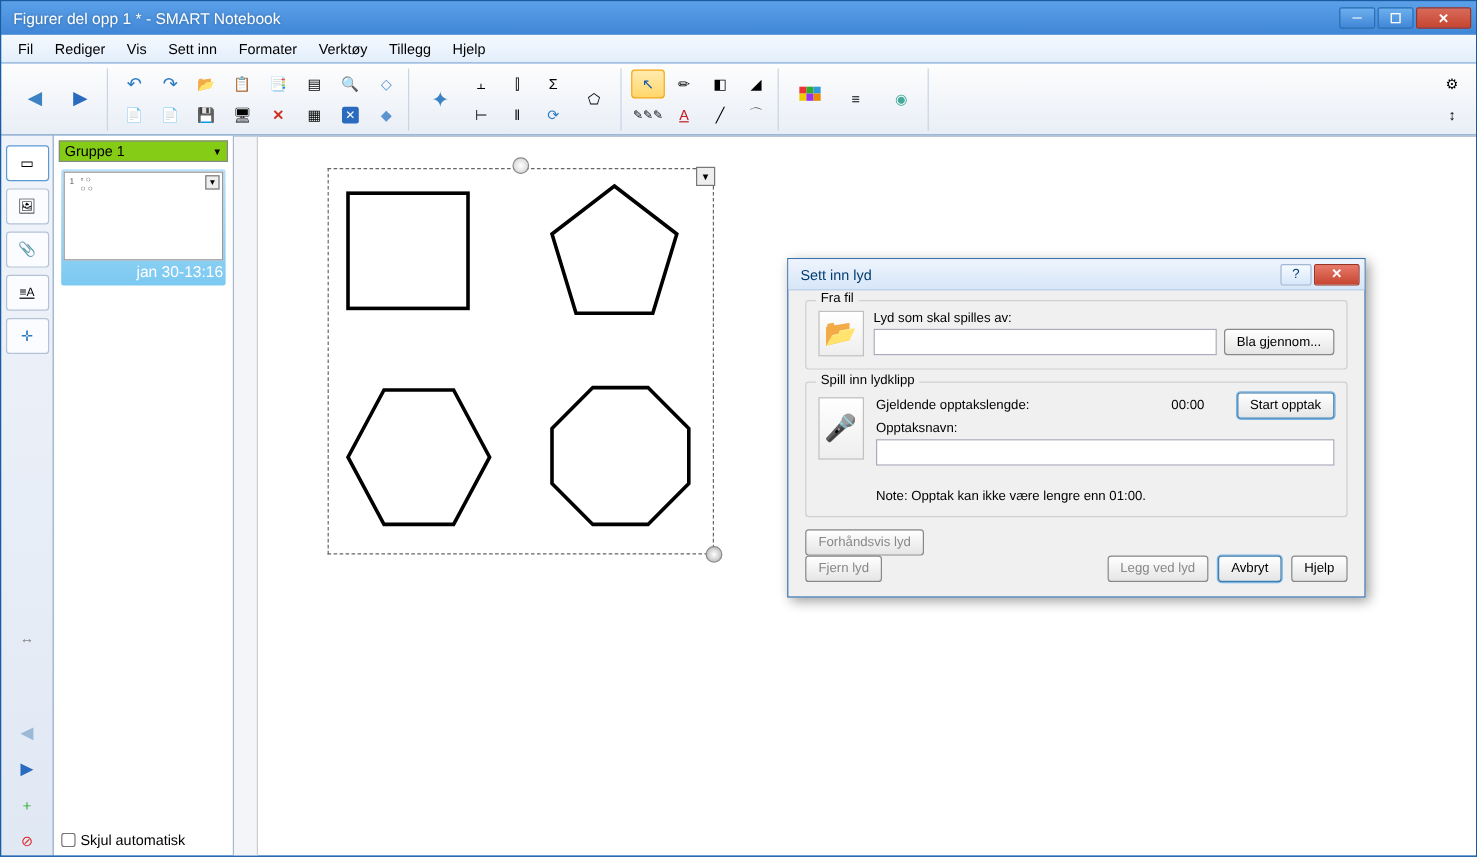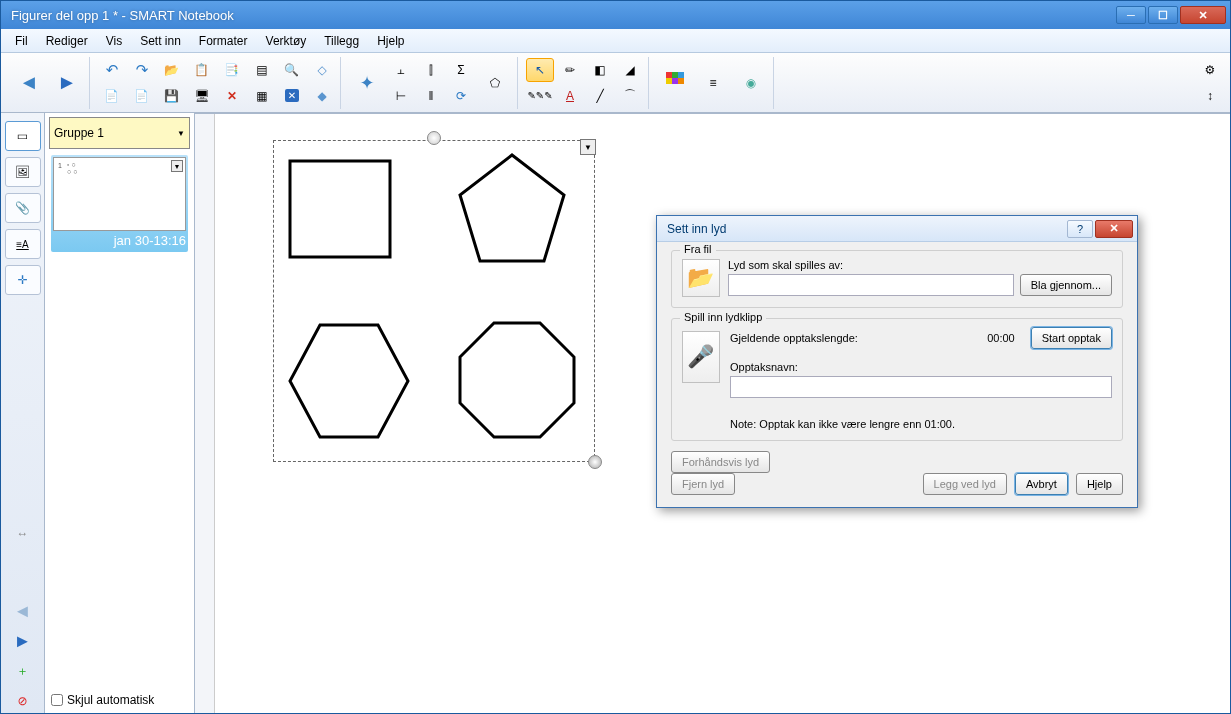--- a/index.html
+++ b/index.html
@@ -17,21 +17,21 @@
 .tb-btn { width: 28px; height: 24px; border: 1px solid transparent; border-radius: 3px; display: flex; align-items: center; justify-content: center; cursor: pointer; }
 .tb-btn.big { width: 36px; height: 36px; }
 .tb-btn.active { border-color: #f7a300; background: linear-gradient(#ffebb0,#ffd76b); }
 .tb-spacer { flex: 1; }
 .workspace { display: flex; height: calc(100% - 112px); }
 .sidebar { width: 44px; background: linear-gradient(#f0f4fa,#e0e8f4); border-right: 1px solid #a9b8cc; display: flex; flex-direction: column; align-items: center; padding-top: 8px; gap: 6px; }
 .side-tab { width: 36px; height: 30px; border: 1px solid #b5c2d6; border-radius: 3px; display: flex; align-items: center; justify-content: center; cursor: pointer; background: #fafcff; }
 .side-tab.active { background: #fff; border-color: #5b9bd5; }
 .side-spacer { flex: 1; }
 .panel { width: 150px; background: #fff; border-right: 1px solid #a9b8cc; display: flex; flex-direction: column; }
-.group-sel { margin: 4px; height: 32px; border: 1px solid #888; background: #fef9c3; display: flex; align-items: center; padding: 0 4px; font-size: 11px; }
+.group-sel { margin: 4px; height: 18px; border: 1px solid #888; background: #84cc16; display: flex; align-items: center; padding: 0 4px; font-size: 11px; }
 .group-sel .arrow { margin-left: auto; font-size: 8px; }
 .thumb-wrap { margin: 2px 6px; padding: 2px; background: linear-gradient(#b9e2fa,#7bc9f1); border-radius: 2px; }
 .thumb { width: 100%; height: 74px; background: #fff; border: 1px solid #999; position: relative; }
 .thumb-dd { position: absolute; top: 2px; right: 2px; width: 12px; height: 12px; border: 1px solid #777; background: #eee; display: flex; align-items: center; justify-content: center; font-size: 7px; }
 .thumb-shapes { position: absolute; top: 4px; left: 4px; font-size: 7px; color: #555; }
 .thumb-label { text-align: right; font-size: 13px; color: #fff; padding: 2px 0; }
 .panel-footer { margin-top: auto; padding: 6px; display: flex; align-items: center; gap: 4px; font-size: 11px; }
 .panel-footer input { width: 12px; height: 12px; }
 .canvas-area { flex: 1; background: #fff; position: relative; border-top: 1px solid #a9b8cc; }
 .ruler-gap { position: absolute; left: 0; top: 0; width: 20px; height: 100%; background: #f3f5f9; border-right: 1px solid #ccc; }
@@ -55,21 +55,21 @@
 .file-col { flex: 1; }
 .lbl { font-size: 11px; margin-bottom: 3px; }
 .inp-row { display: flex; gap: 6px; }
 .text-inp { flex: 1; height: 22px; border: 1px solid #aab; background: #fff; }
 .btn { padding: 2px 10px; height: 22px; border: 1px solid #888; border-radius: 3px; background: linear-gradient(#fff,#e5e5e5); cursor: pointer; font-size: 11px; }
 .btn.default { border-color: #3c7fb1; box-shadow: 0 0 0 1px #7ab4e4; }
 .btn:disabled { color: #999; }
 .rec-row { display: flex; gap: 10px; align-items: flex-start; }
 .mic-ico { width: 38px; height: 52px; border: 1px solid #c0c0c0; background: linear-gradient(#fff,#eee); display:flex;align-items:center;justify-content:center;font-size:22px;margin-top:4px; }
 .rec-col { flex: 1; }
-.rec-line { display: flex; align-items: center; margin-bottom: 12px; gap: 6px; }
+.rec-line { display: flex; align-items: center; margin-bottom: 2px; gap: 17px; }
 .rec-line .lbl2 { flex: 0 0 140px; font-size: 11px; }
 .rec-line .val { width: 60px; text-align: right; font-size: 11px; margin-right: 10px; }
 .note { font-size: 11px; margin-top: 20px; }
 .radio-row { display: flex; align-items: center; gap: 20px; margin: 8px 0 12px 0; }
 .radio-opt { display: flex; align-items: center; gap: 4px; font-size: 11px; }
 .radio-opt.sel span { border-bottom: 1px dotted #666; }
 .dlg-btns { display: flex; gap: 8px; align-items: center; }
 .hbox { width:16px;height:16px;display:inline-flex;align-items:center;justify-content:center; }
 </style>
 </head>

